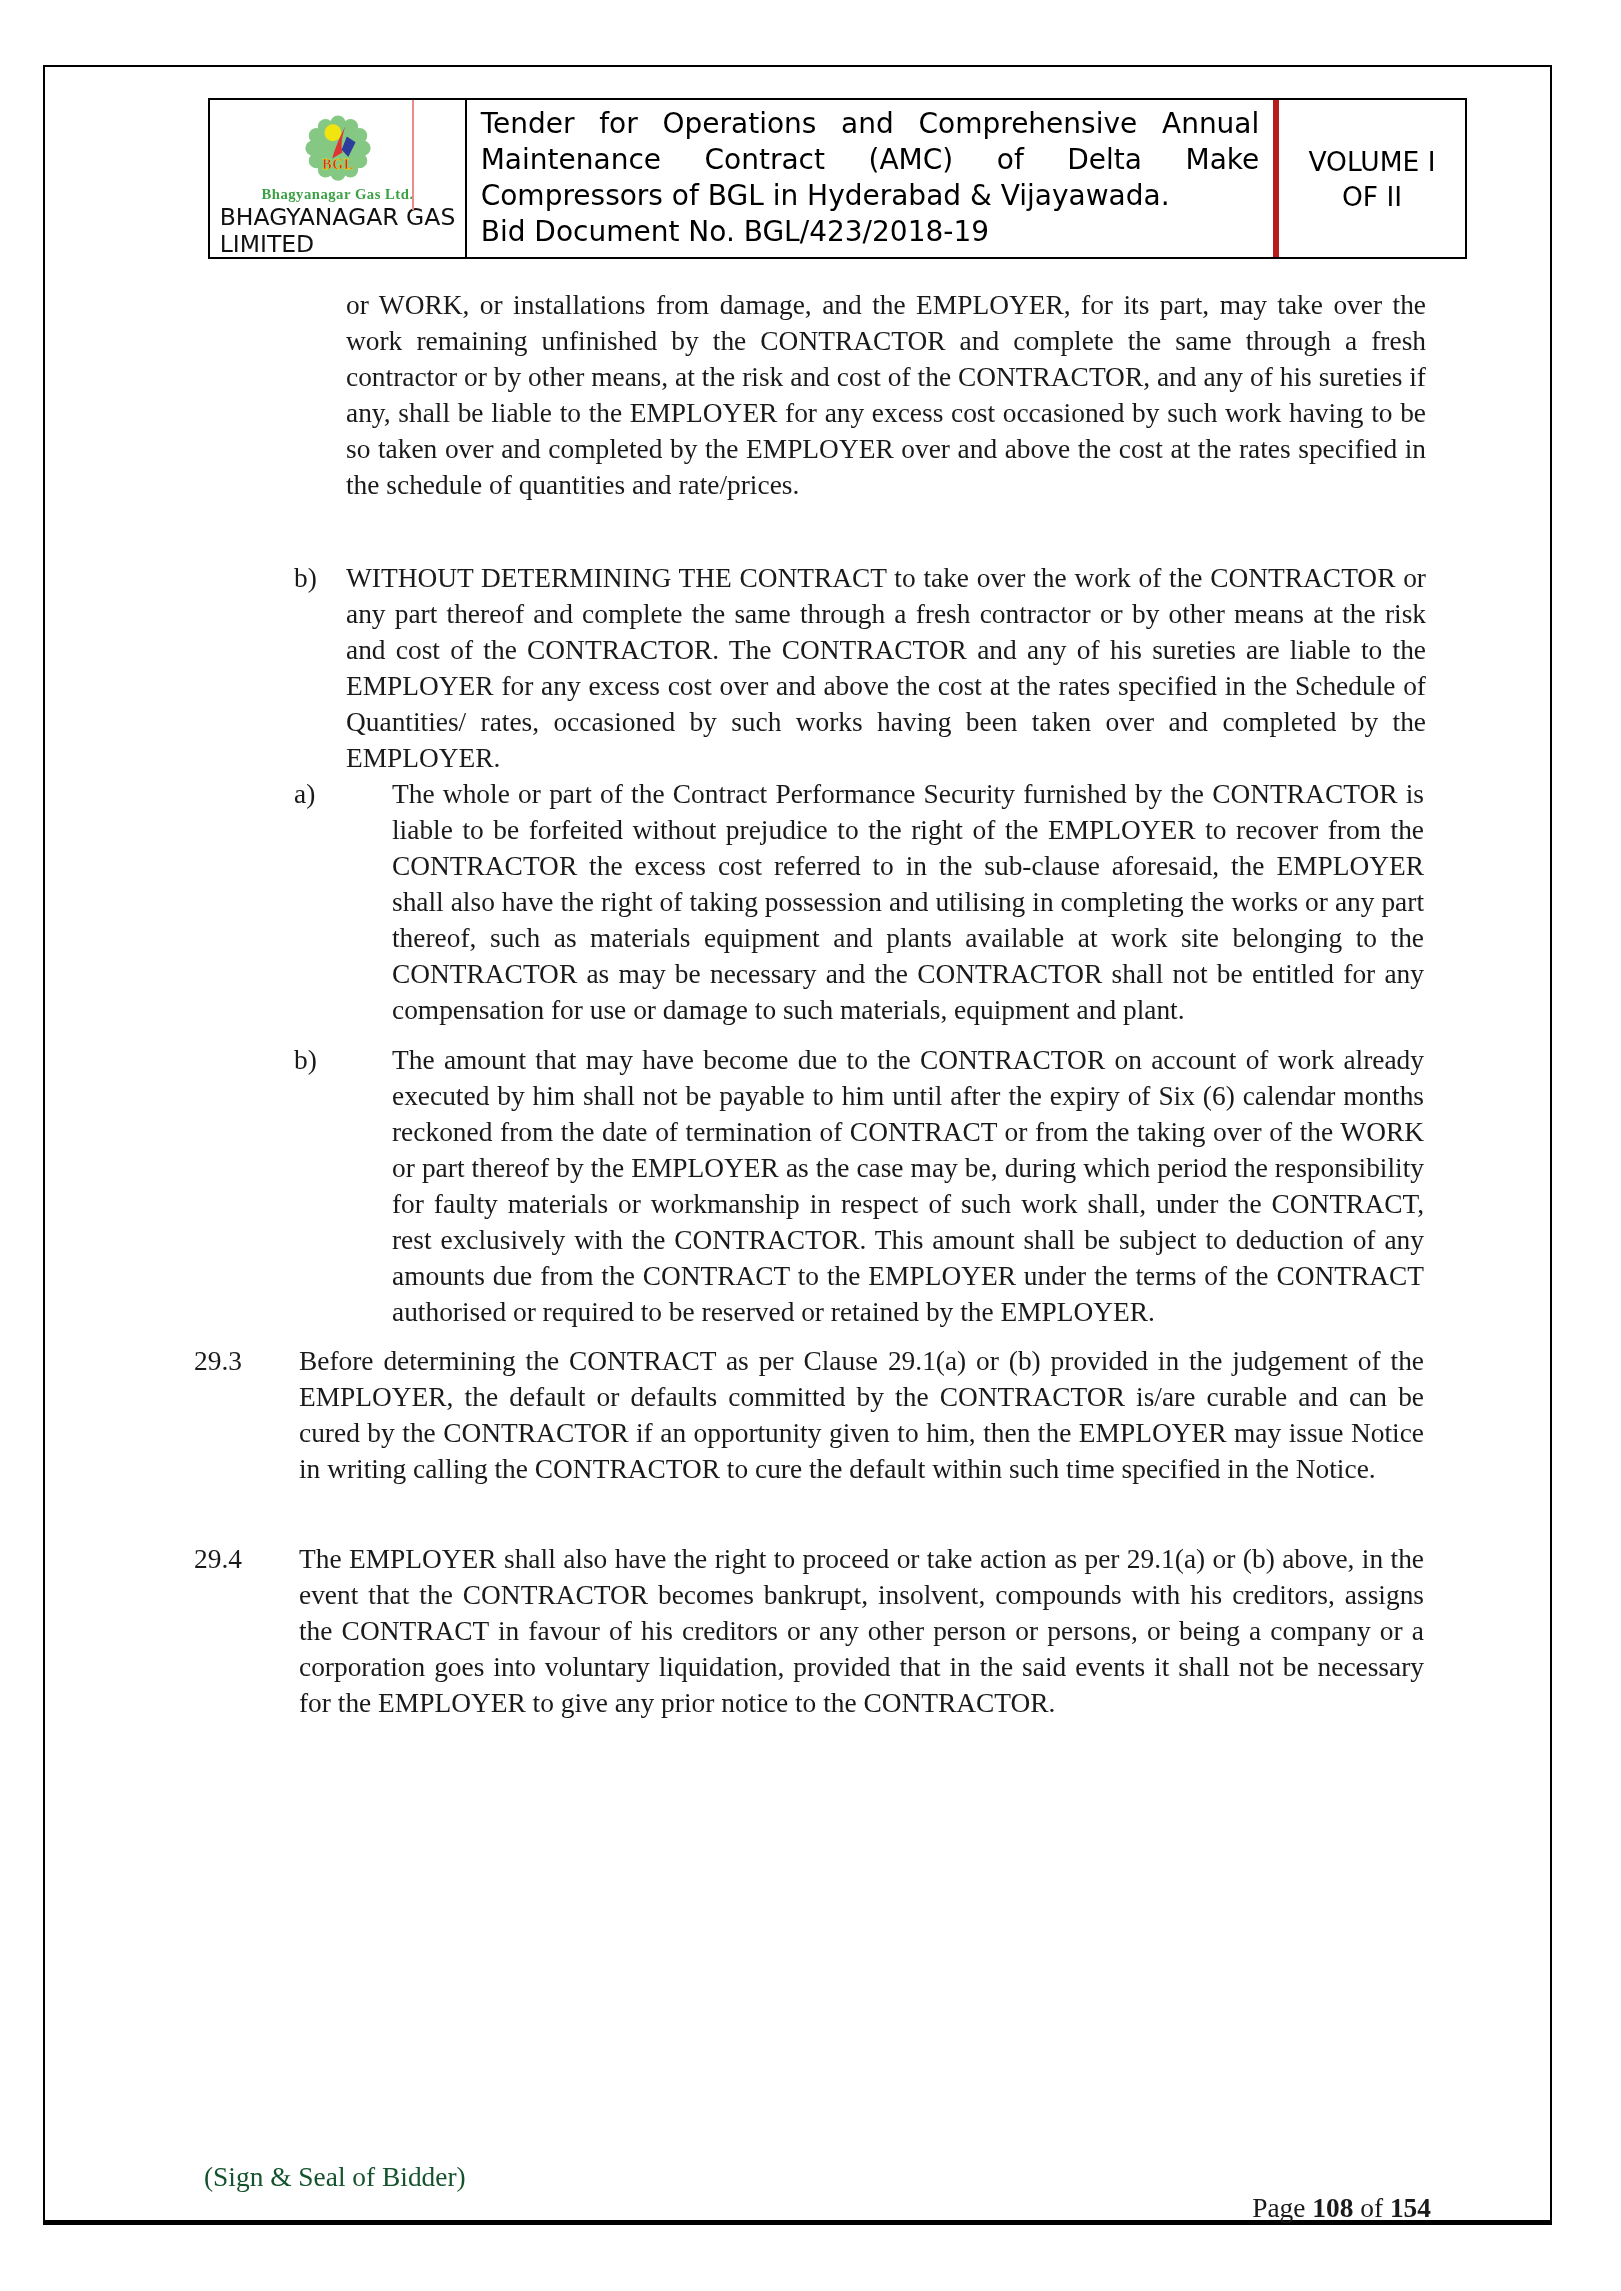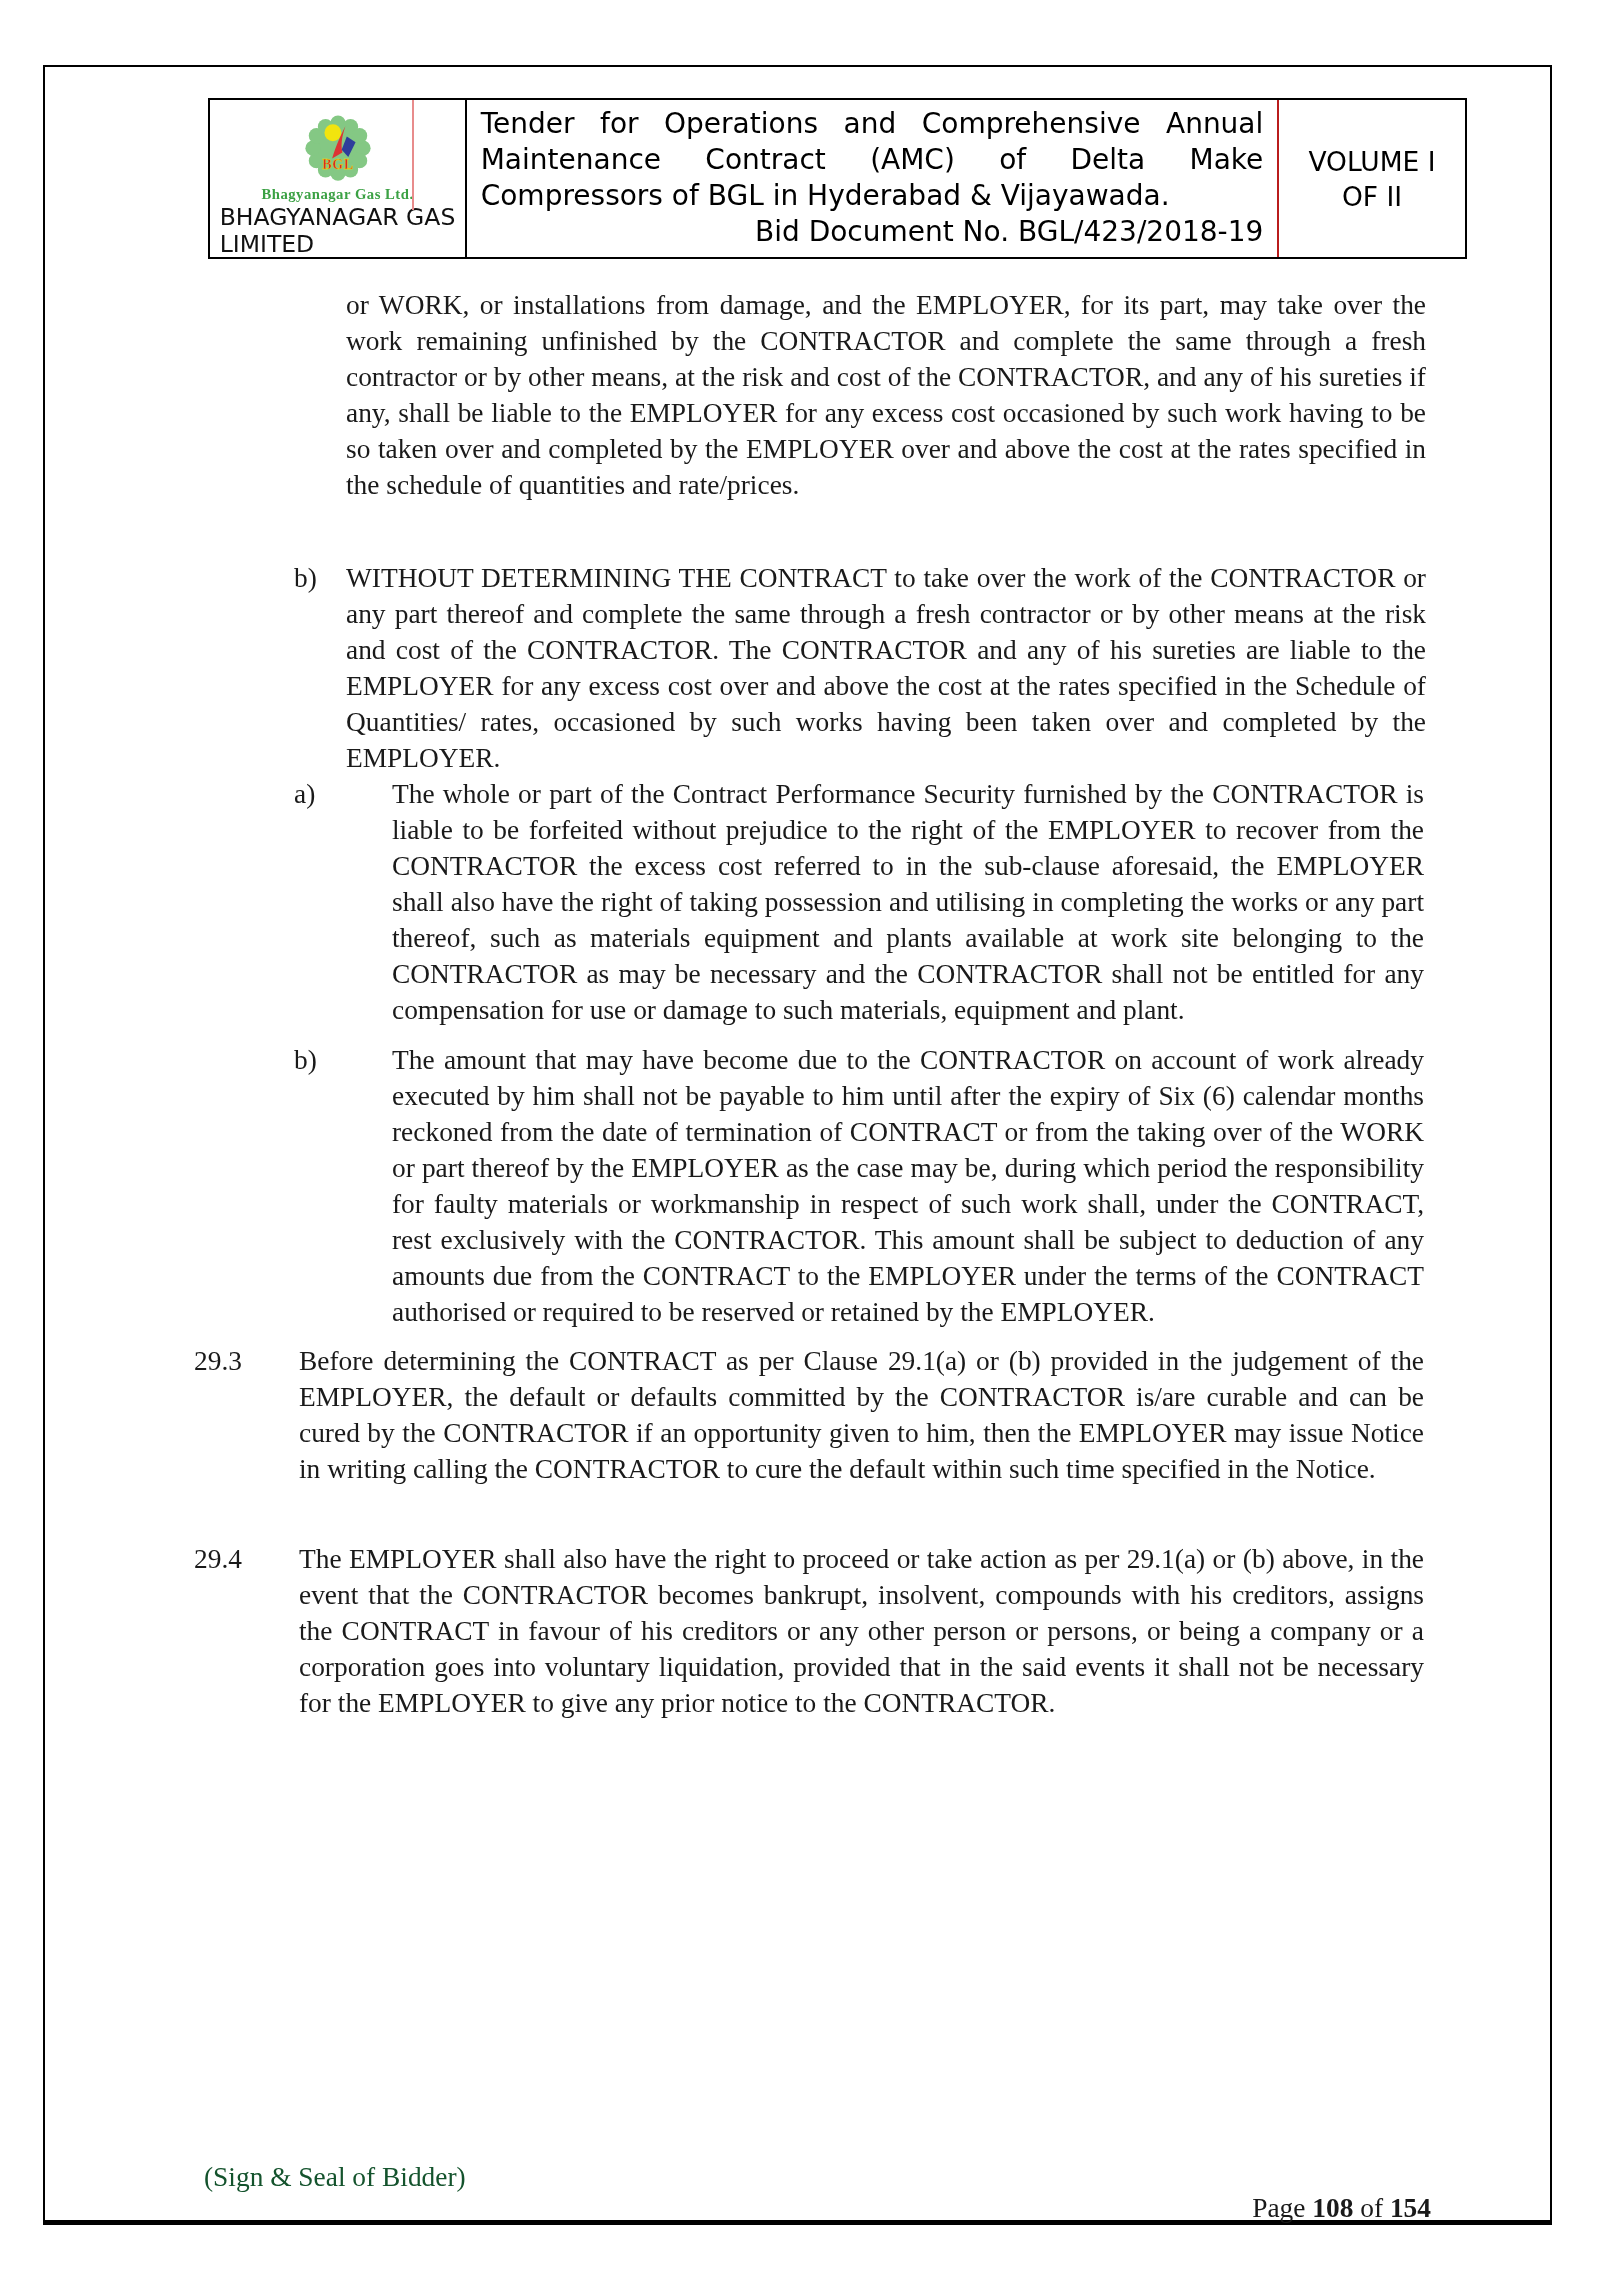--- a/index.html
+++ b/index.html
@@ -11,25 +11,25 @@
   
   .header-table{position:absolute;left:208px;top:98px;width:1259px;height:161px;
         display:flex;border:2px solid #000;box-sizing:border-box;background:#fff;}
   .logo-cell{width:257px;flex:0 0 257px;border-right:2px solid #000;box-sizing:border-box;
         display:flex;flex-direction:column;align-items:center;padding-top:13px;overflow:hidden;}
   .badge-svg{width:84px;height:84px;display:block;}
   .logo-subtitle{font-family:"Liberation Serif", serif;font-weight:bold;font-size:14.7px;
         line-height:16.7px;color:#3ba144;letter-spacing:0.5px;}
   .company-name{font-family:"DejaVu Sans", sans-serif;font-size:23.5px;line-height:26.5px;
         color:#111;text-align:left;margin-top:1px;}
-  .title-cell{flex:1 1 auto;border-right:2px solid #b91c1c;box-sizing:border-box;
+  .title-cell{flex:1 1 auto;border-right:6px solid #b91c1c;box-sizing:border-box;
         padding:5.9px 13.7px;font-family:"DejaVu Sans", sans-serif;font-size:28px;line-height:36px;color:#000;}
   .title-line-justify{text-align:justify;text-align-last:justify;}
   .title-line-left{text-align:left;}
-  .title-line-center{text-align:right;}
+  .title-line-center{text-align:left;}
   .volume-cell{width:186px;flex:0 0 186px;display:flex;flex-direction:column;justify-content:center;
         align-items:center;font-family:"DejaVu Sans", sans-serif;font-size:26.5px;line-height:35px;color:#000;}
   .red-divider{position:absolute;left:412px;top:100px;width:2px;height:110px;background:#e88c8c;}
 
   
   .body-content{position:absolute;left:43px;top:287px;width:1509px;
         font-size:27.4px;line-height:36px;}
   .p-cont{margin-left:303px;width:1080px;text-align:justify;}
   .item-top{position:relative;margin-top:57px;}
   .item-top .marker{position:absolute;left:251px;top:0;}

